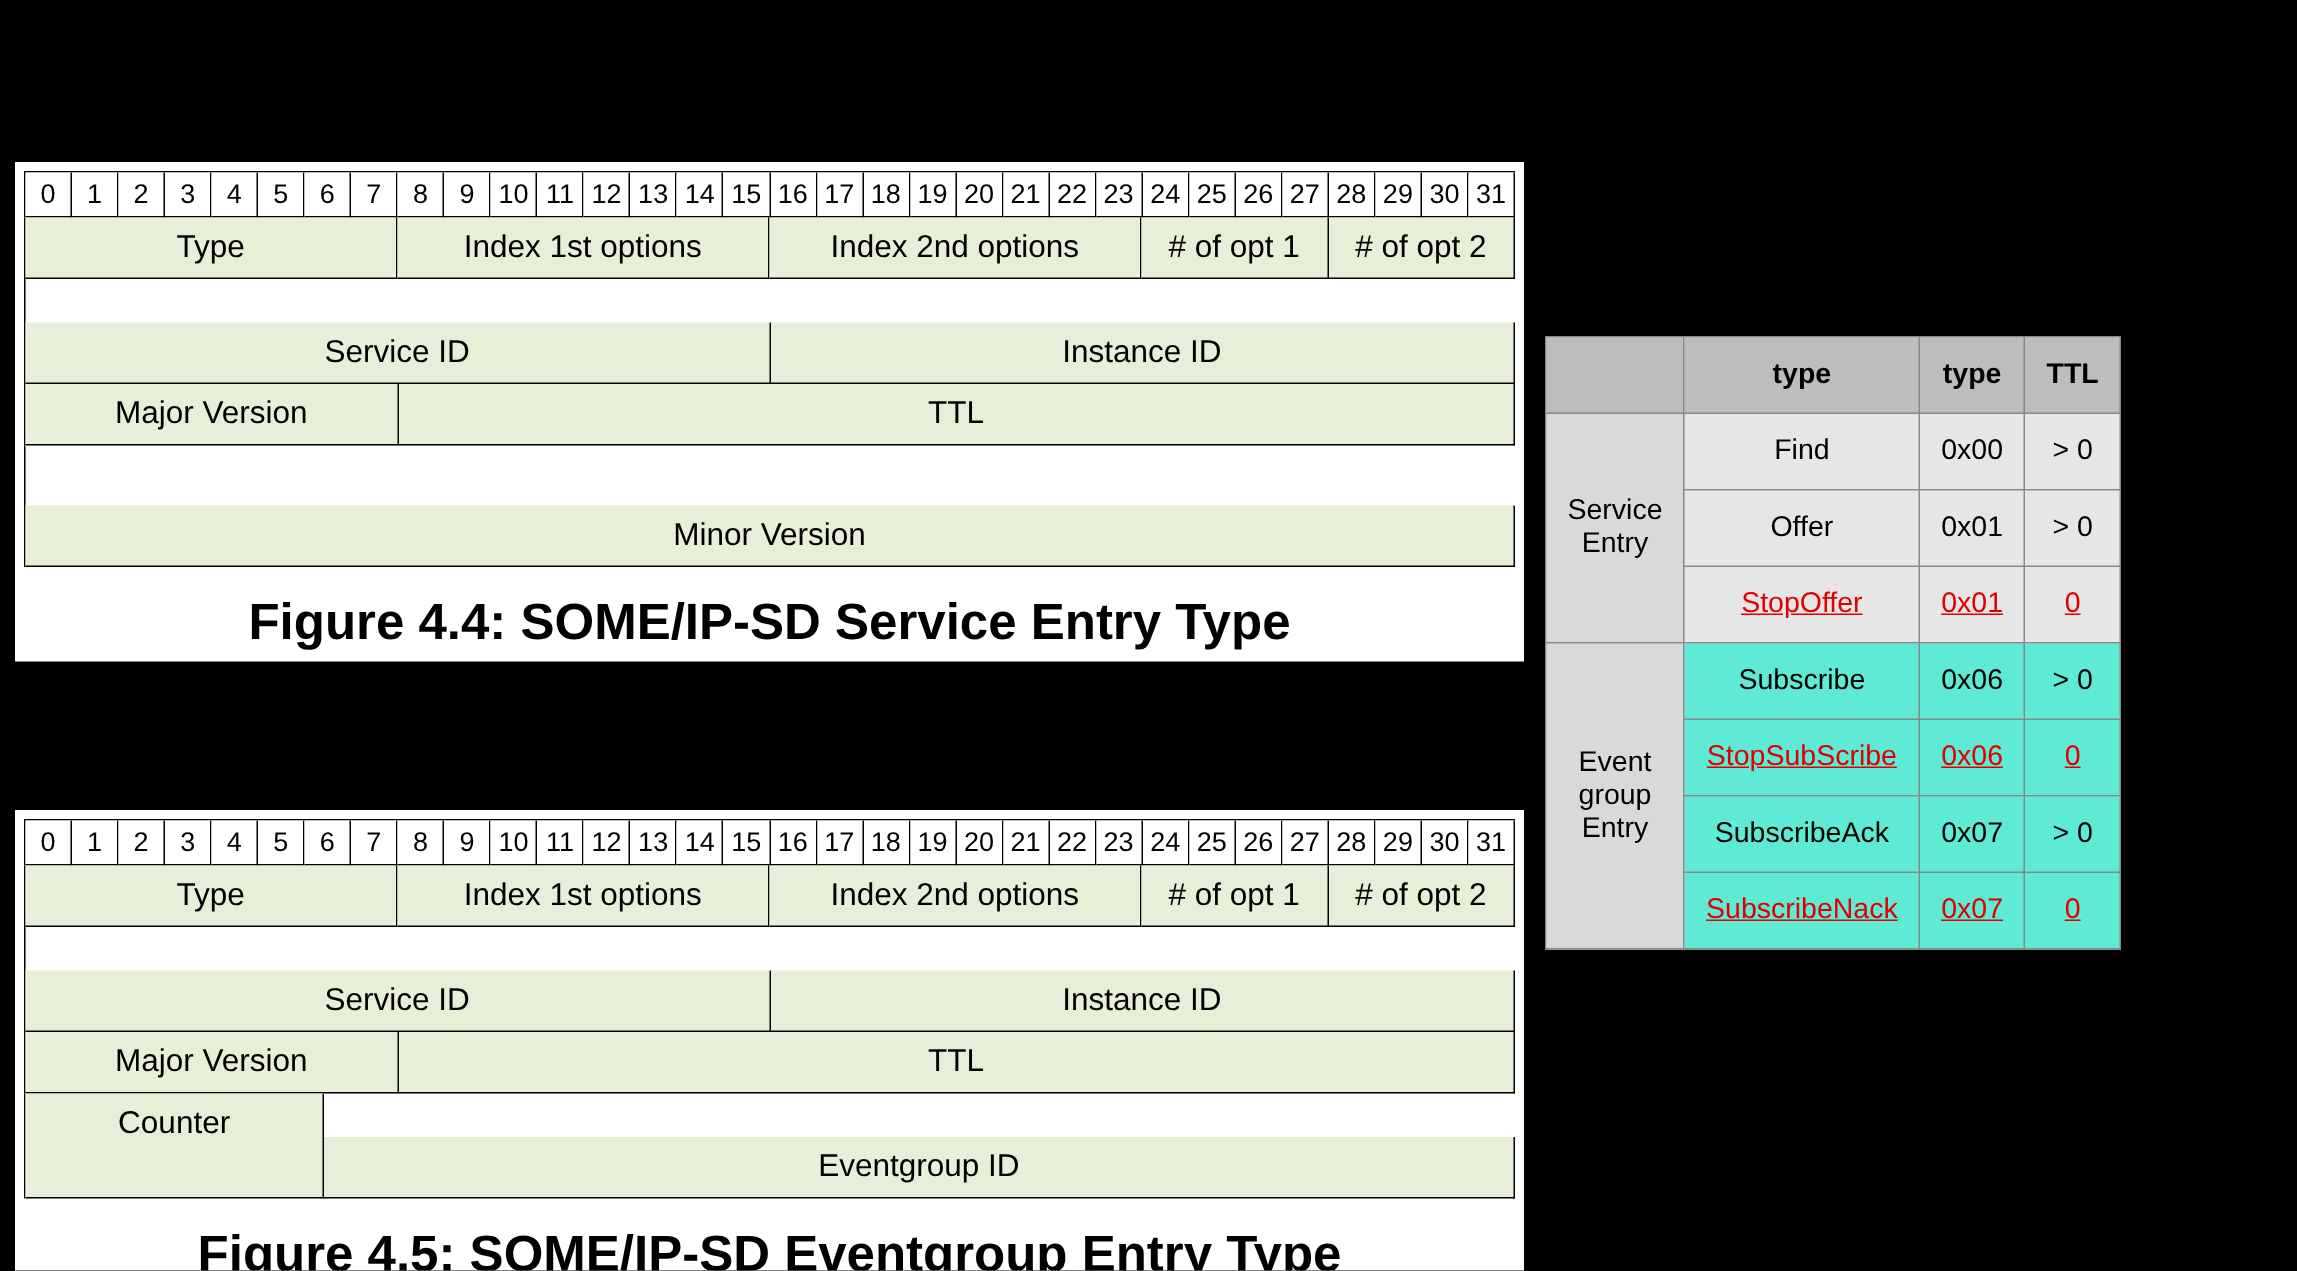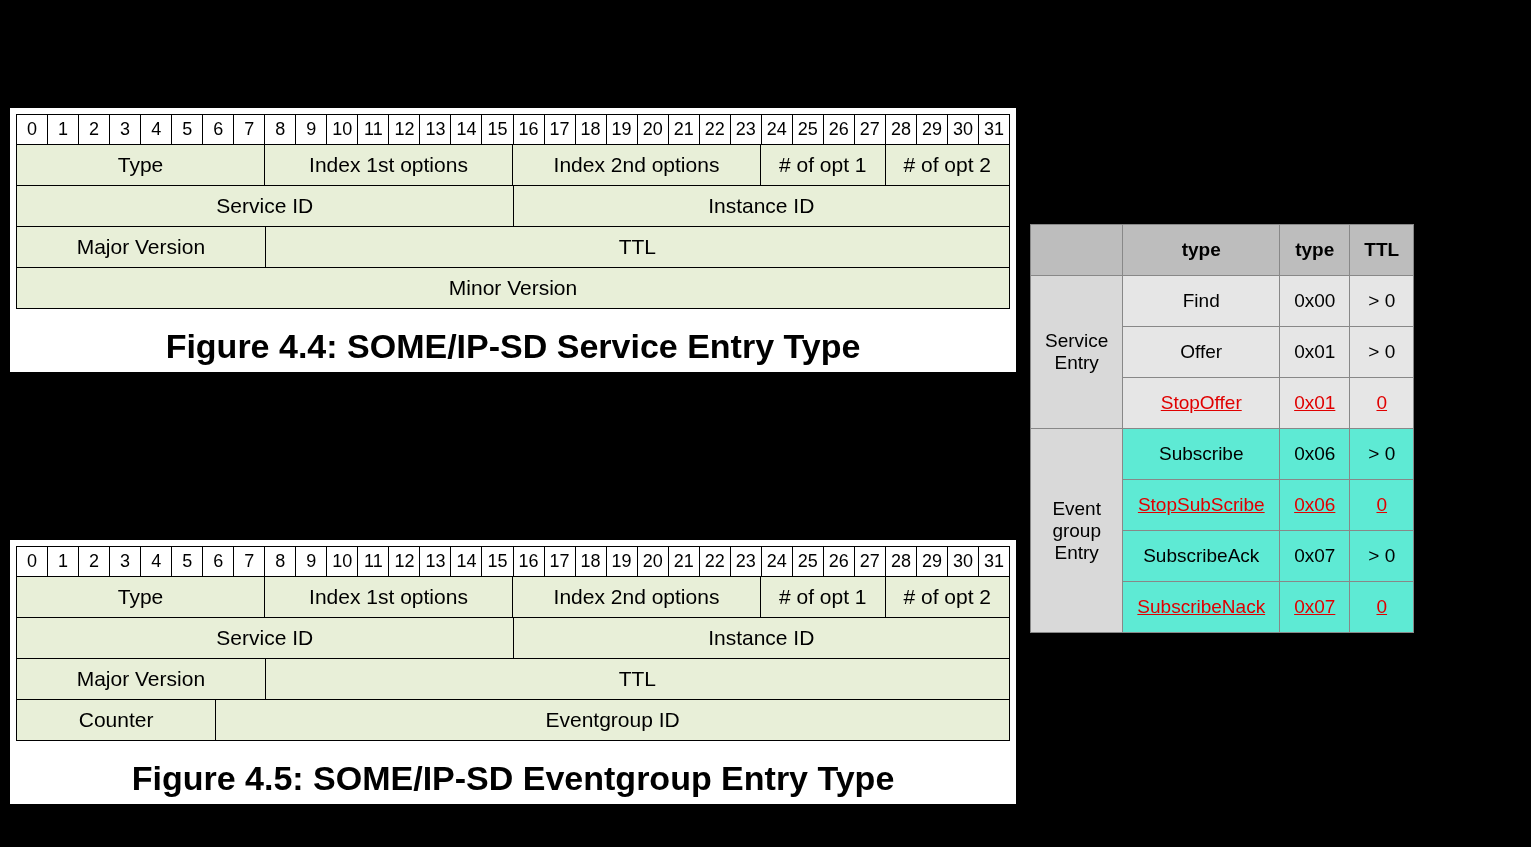--- a/index.html
+++ b/index.html
@@ -40,23 +40,23 @@
   }
   .field-cell {
     border-right: 1px solid #000;
     border-bottom: 1px solid #000;
     text-align: center;
     font-size: 21px;
     padding: 8px 0;
     background: #e8efd8;
   }
   .w8  { flex: 8; }
-  .w16 { flex: 16; }
+  .w16 { flex: 16; margin-top: 29px; }
   .w24 { flex: 24; }
-  .w32 { flex: 32; }
+  .w32 { flex: 32; margin-top: 40px; }
   .w4  { flex: 4; }
   .w12 { flex: 12; }
   .caption {
     text-align: center;
     font-weight: bold;
     font-size: 34px;
     margin-top: 18px;
     color: #000;
   }
 

